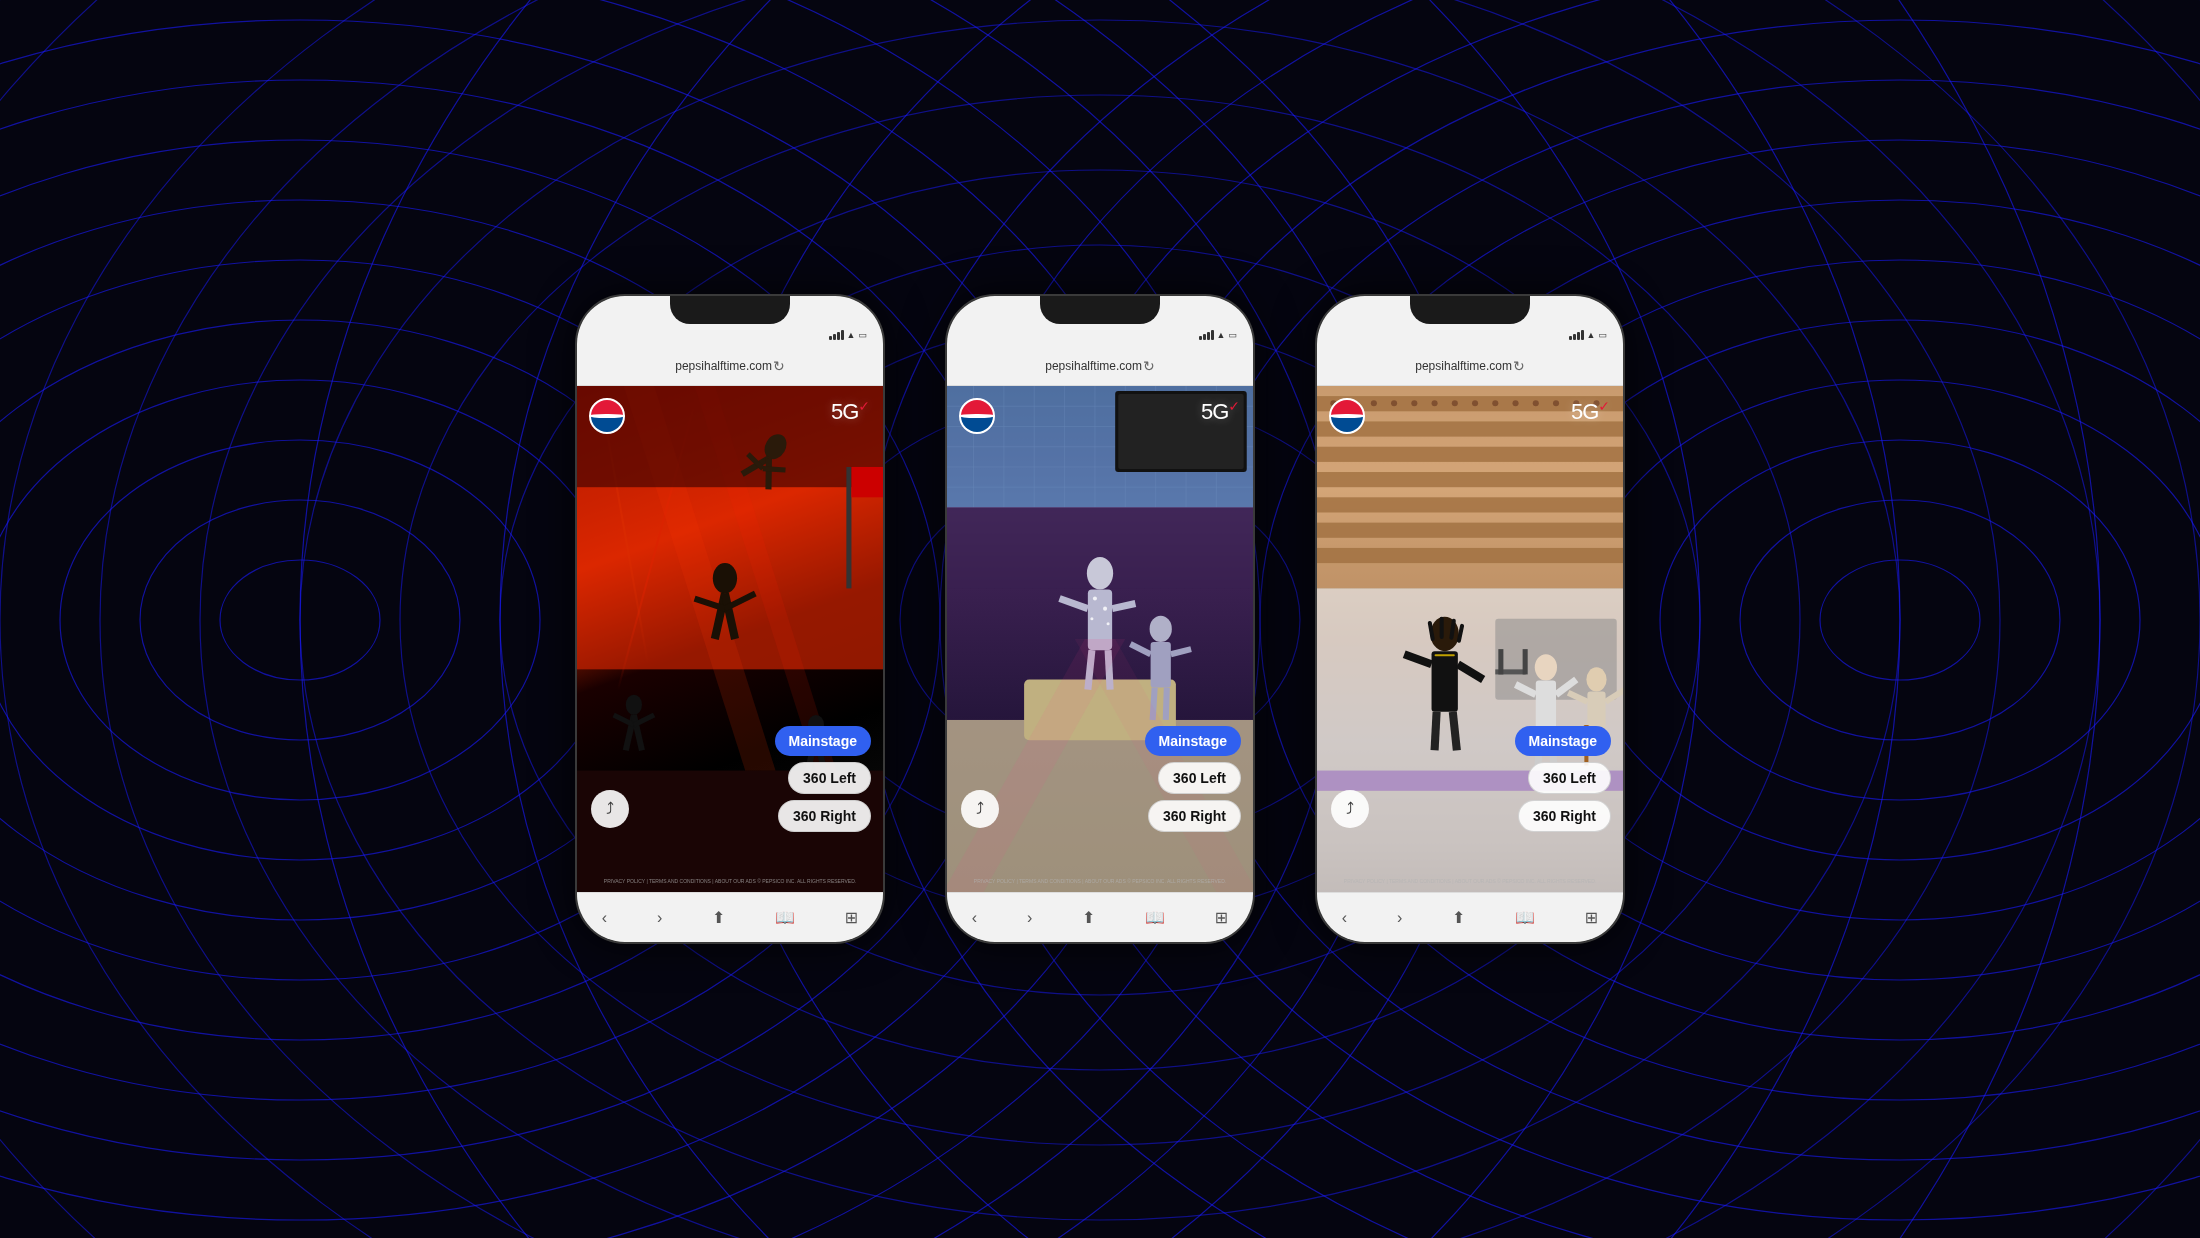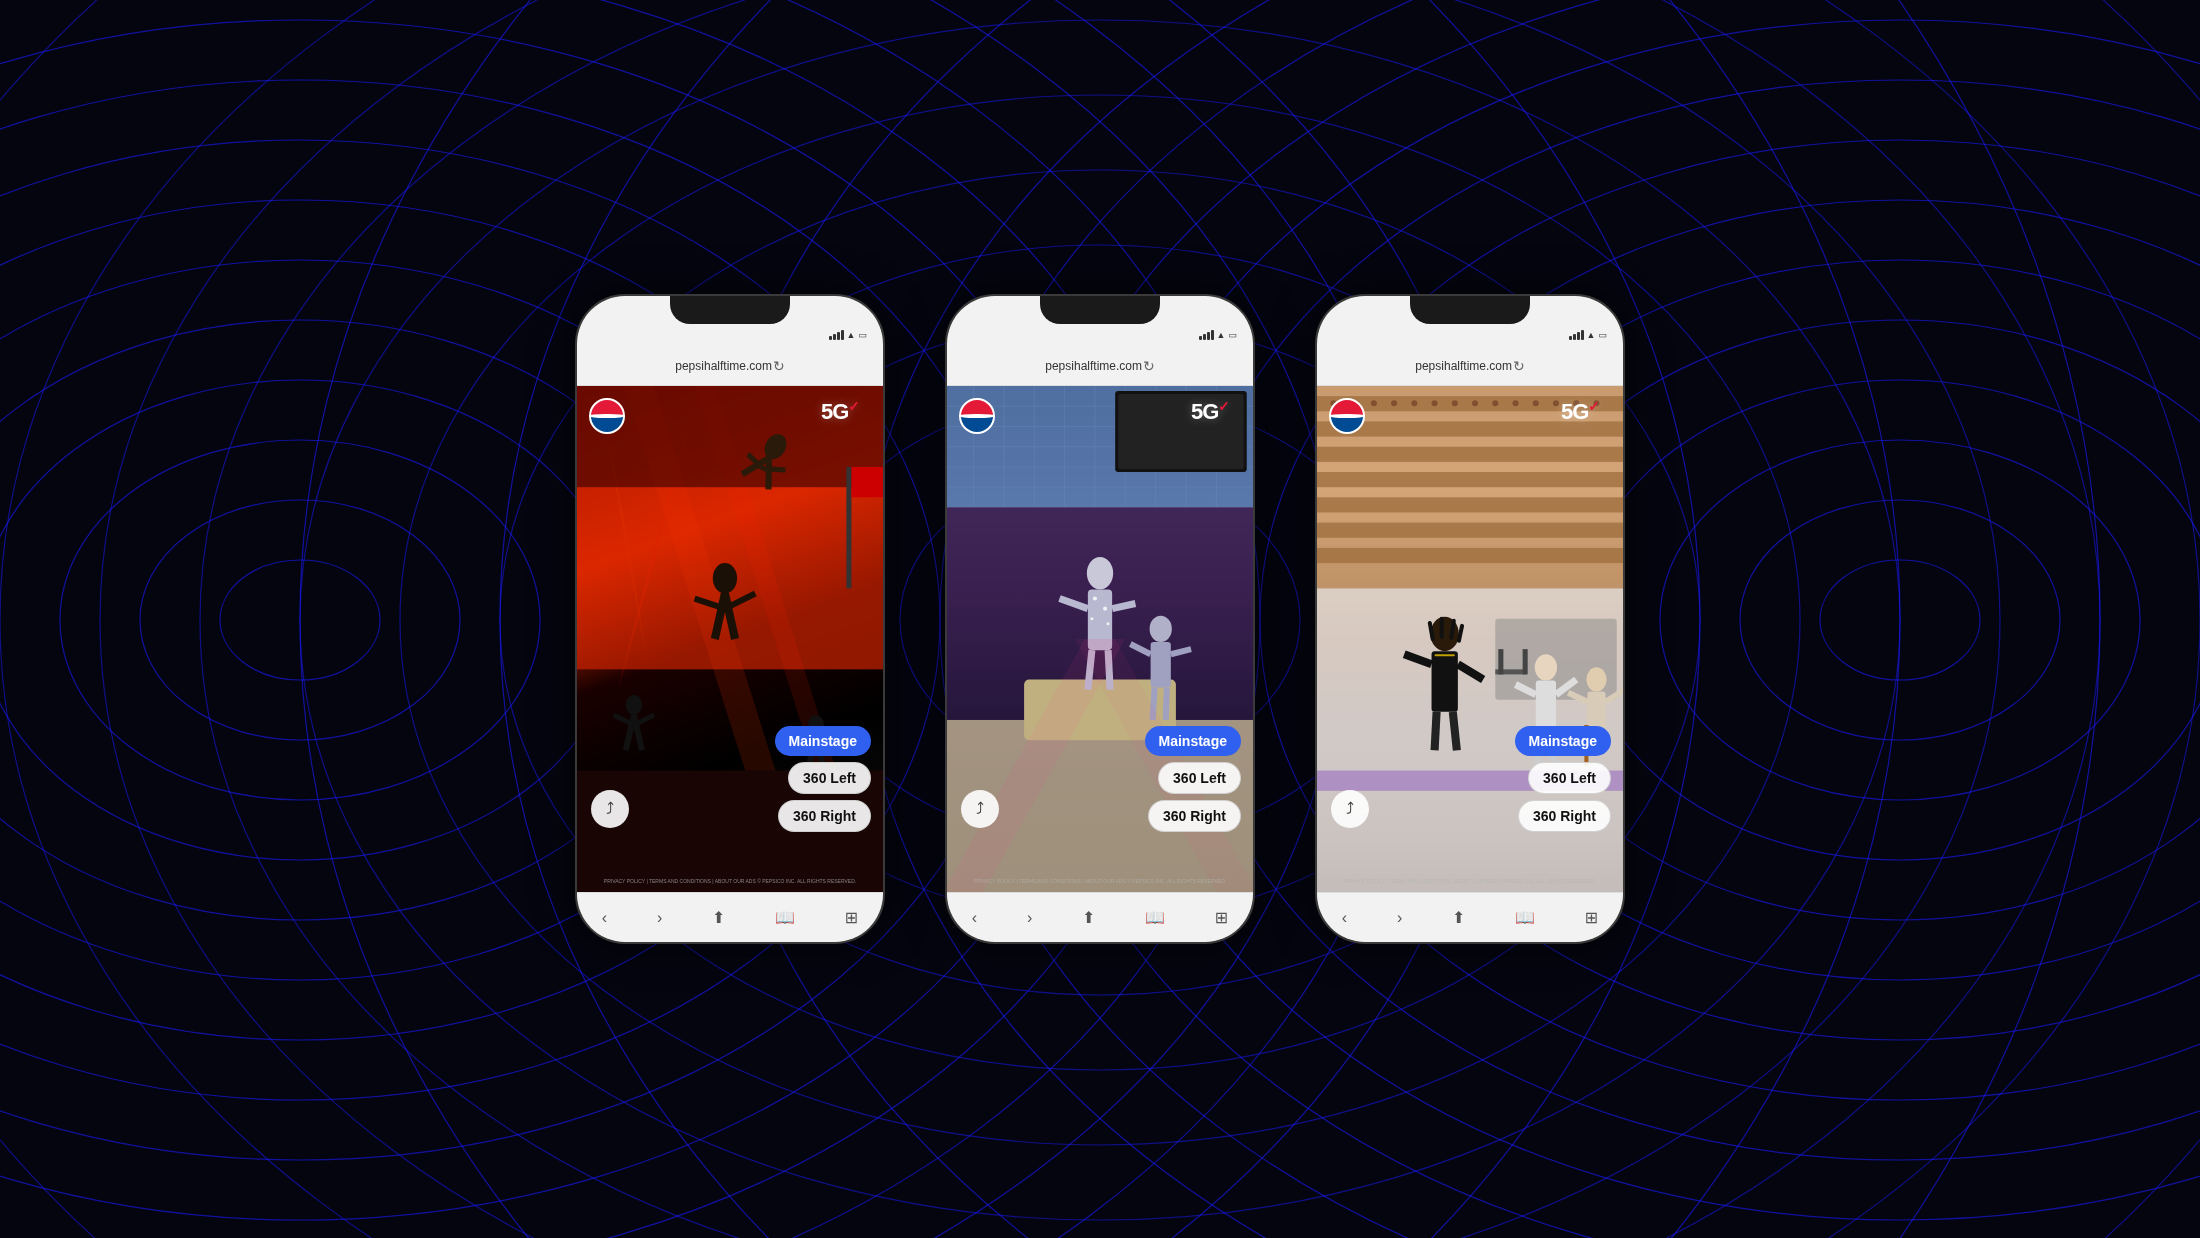--- a/index.html
+++ b/index.html
@@ -202,24 +202,24 @@
       width: 100%;
       height: 12%;
       background: white;
       border-radius: 50%;
     }
 
     
     .logo-5g {
       position: absolute;
       top: 12px;
-      right: 24px;
+      right: 14px;
       z-index: 10;
       font-size: 22px;
-      font-weight: 700;
+      font-weight: 400;
       color: white;
       letter-spacing: -1px;
       text-shadow: 0 0 10px rgba(255,255,255,0.3);
     }
 
     .logo-5g span {
       color: #e31937;
       font-size: 14px;
       vertical-align: super;
     }

